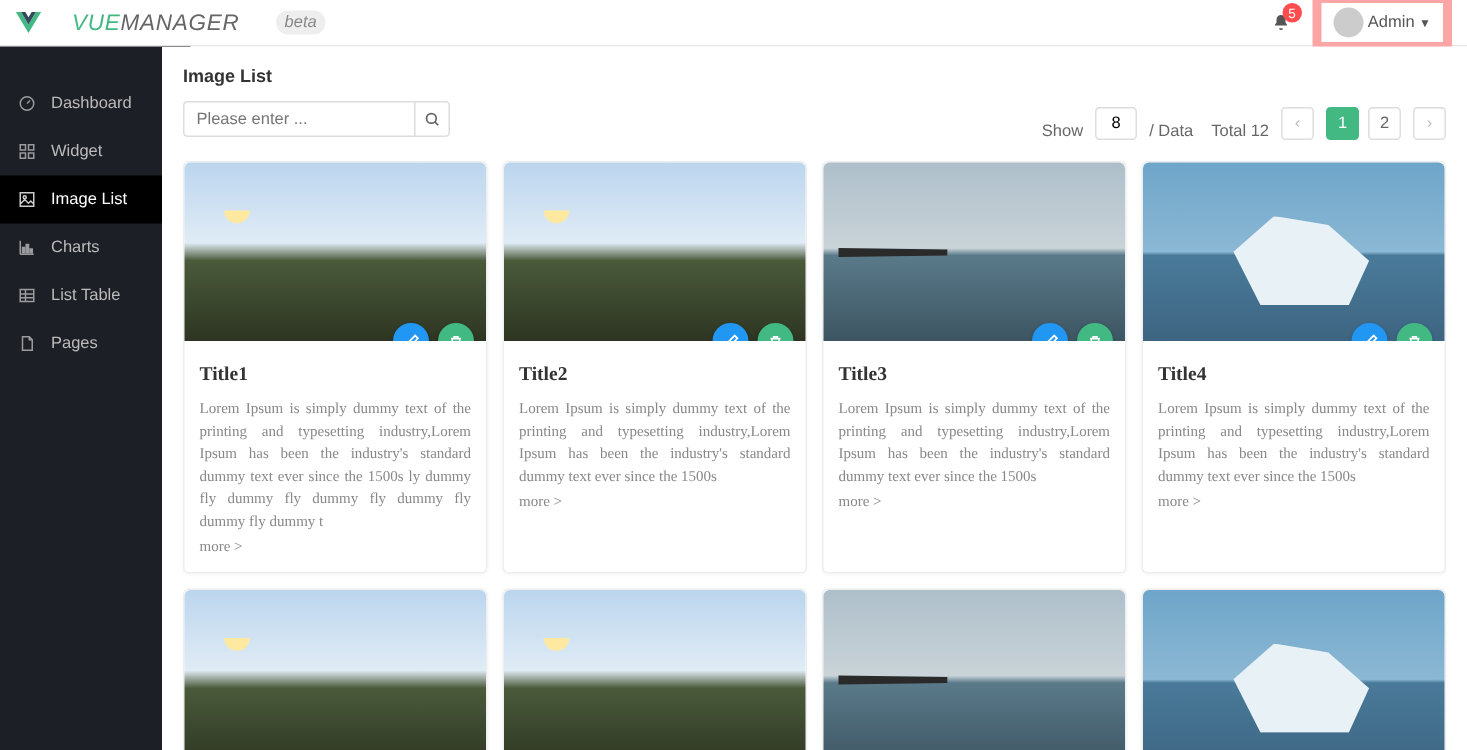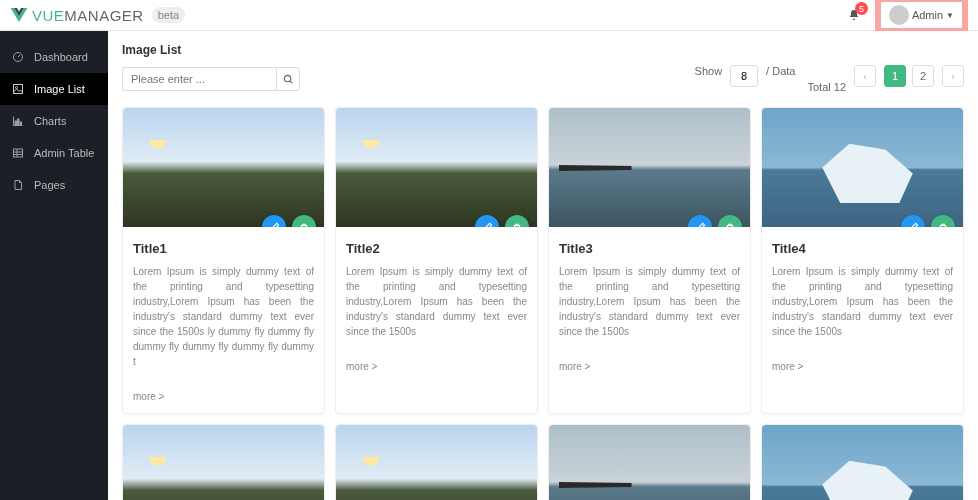--- a/index.html
+++ b/index.html
@@ -1,66 +1,66 @@
 <!DOCTYPE html>
 <html><head>
   <meta charset="utf-8">
   <style>
     * { box-sizing: border-box; margin: 0; padding: 0; }
     body { font-family: -apple-system, "Helvetica Neue", Arial, sans-serif; background: #fff; font-size: 13px; color: #333; }
     
     
     .header { height: 31px; background: #fff; border-bottom: 1px solid #e5e5e5; display: flex; align-items: center; padding: 0 10px; justify-content: space-between; }
-    .logo { display: flex; align-items: center; gap: 4px; }
+    .logo { display: flex; align-items: center; gap: 20px; font-style: italic; }
     .logo-mark { width: 18px; height: 14px; }
     .logo-text { font-size: 15px; font-weight: 300; letter-spacing: 0.5px; }
     .logo-vue { color: #42b983; font-weight: 500; }
     .logo-manager { color: #666; }
     .beta-tag { background: #eee; color: #888; font-size: 11px; padding: 2px 6px; border-radius: 8px; margin-left: 4px; }
     .header-right { display: flex; align-items: center; gap: 15px; }
     .bell-wrap { position: relative; }
     .bell-badge { position: absolute; top: -6px; right: -8px; background: #ff4d4f; color: #fff; font-size: 9px; border-radius: 50%; width: 13px; height: 13px; display: flex; align-items: center; justify-content: center; }
     .user-box { border: 6px solid #fca5a5; border-radius: 4px; padding: 3px 8px; display: flex; align-items: center; gap: 3px; font-size: 11px; color: #555; }
     .avatar { width: 20px; height: 20px; background: #ccc; border-radius: 50%; display:inline-block;}
     .caret { font-size: 8px; }
 
     
-    .sidebar { position: absolute; top: 31px; left: 0; width: 127px; bottom: 0; background: #1d1f26; color: #bbb; padding-top: 10px; }
+    .sidebar { position: absolute; top: 31px; left: 0; width: 127px; bottom: 0; background: #1d1f26; color: #bbb; padding-top: 22px; }
     .nav-item { display: flex; align-items: center; gap: 10px; padding: 10px 12px; font-size: 11px; cursor: pointer; position: relative; }
     .nav-item.active { background: #000; color: #fff; }
     .nav-item.active::after { content: ""; position: absolute; right: 0; top: 0; bottom: 0; width: 3px; background: #42b983; }
     .nav-icon { width: 12px; height: 12px; display: inline-flex; align-items: center; justify-content: center; opacity: 0.8; }
     .nav-chevron { position: absolute; right: 10px; font-size: 8px; opacity: 0.6; }
 
     
     .content { position: absolute; top: 31px; left: 108px; right: 0; bottom: 0; overflow: auto; padding: 12px 14px 0; background: #fff; }
     .page-title { font-size: 12px; font-weight: 600; color: #333; margin-bottom: 8px; }
     .toolbar { display: flex; align-items: center; gap: 22px; }
     .search-wrap { display: flex; }
     .search-input { width: 154px; height: 24px; border: 1px solid #ddd; border-right: none; border-radius: 3px 0 0 3px; padding: 0 8px; font-size: 11px; outline: none; }
     .search-btn { width: 24px; height: 24px; border: 1px solid #ddd; border-radius: 0 3px 3px 0; background: #fff; display: flex; align-items: center; justify-content: center; cursor: pointer; color: #666; }
 
-    .pager { margin-left: auto; display: flex; align-items: flex-start; gap: 8px; font-size: 11px; color: #666; }
+    .pager { margin-left: auto; display: flex; align-items: flex-end; gap: 8px; font-size: 11px; color: #666; }
     .page-size-input { width: 28px; height: 22px; border: 1px solid #ddd; border-radius: 3px; text-align: center; font-size: 11px; }
     .pg-btn { width: 22px; height: 22px; border: 1px solid #ddd; background: #fff; border-radius: 3px; display: flex; align-items: center; justify-content: center; font-size: 11px; cursor: pointer; color: #666; }
     .pg-btn.active { background: #42b983; border-color: #42b983; color: #fff; }
     .pg-btn.nav { color: #bbb; }
 
     
     .grid { display: grid; grid-template-columns: repeat(4, 1fr); gap: 10px; margin-top: 14px; }
     .card { border: 1px solid #eee; border-radius: 4px; overflow: visible; background: #fff; box-shadow: 0 1px 3px rgba(0,0,0,0.04); }
     .card-img { height: 119px; position: relative; overflow: hidden; border-radius: 4px 4px 0 0; }
     .actions { position: absolute; right: 8px; bottom: -12px; display: flex; gap: 6px; z-index: 2; }
     .fab { width: 24px; height: 24px; border-radius: 50%; display: flex; align-items: center; justify-content: center; color: #fff; cursor: pointer; box-shadow: 0 1px 3px rgba(0,0,0,0.2); }
     .fab.edit { background: #2196f3; }
     .fab.del { background: #42b983; }
-    .card-body { padding: 14px 10px 10px; }
+    .card-body { padding: 14px 10px 10px; font-family: Liberation Serif, serif; }
     .card-title { font-size: 13px; font-weight: 600; color: #333; margin-bottom: 8px; }
     .card-desc { font-size: 10px; color: #888; line-height: 1.5; text-align: justify; }
-    .more { font-size: 10px; color: #888; margin-top: 22px; display: inline-block; }
+    .more { font-size: 10px; color: #888; margin-top: 4px; display: inline-block; }
 
     
     .img-mountain { background: linear-gradient(to bottom, #bbd5ee 0%, #e0ecf5 45%, #4a5a3a 55%, #2d3522 100%); position:relative; }
     .img-mountain::after{content:"";position:absolute;bottom:35%;left:10%;width:30px;height:45px;background:radial-gradient(circle at 50% 0%, #ffe9a0 8px, transparent 9px);}
     .img-sea { background: linear-gradient(to bottom, #aebfca 0%, #c9d3d8 48%, #5a7a8a 52%, #3d5562 100%); position:relative;}
     .img-sea::before{content:"";position:absolute;left:5%;top:48%;width:60%;height:6px;background:#2a2a2a;transform:perspective(100px) rotateY(25deg);transform-origin:left;}
     .img-ice {  background: linear-gradient(to bottom, #6ea5c9 0%, #8bb8d4 50%, #4a7a9a 52%, #3d6582 100%); position:relative;}
     .img-ice::after{content:"";position:absolute;left:30%;top:30%;width:45%;height:50%;background:#e8f2f6;clip-path:polygon(20% 100%, 0% 40%, 30% 0%, 70% 10%, 100% 50%, 85% 100%);}
 
     svg { display: block; }
@@ -99,20 +99,31 @@
 <div class="sidebar" id="sidebar">
     <div class="nav-item">
       <span class="nav-icon">
         <svg width="12" height="12" viewBox="0 0 24 24" fill="none" stroke="currentColor" stroke-width="2">
           <circle cx="12" cy="12" r="9"></circle>
           <path d="M12 12 L16 8"></path>
         </svg>
       </span>
       <span>Dashboard</span>
     </div>
+    <div class="nav-item">
+      <span class="nav-icon">
+        <svg width="12" height="12" viewBox="0 0 24 24" fill="none" stroke="currentColor" stroke-width="2">
+          <rect x="3" y="3" width="7" height="7"></rect>
+          <rect x="14" y="3" width="7" height="7"></rect>
+          <rect x="3" y="14" width="7" height="7"></rect>
+          <rect x="14" y="14" width="7" height="7"></rect>
+        </svg>
+      </span>
+      <span>Widget</span>
+    </div>
     <div class="nav-item active">
       <span class="nav-icon">
         <svg width="12" height="12" viewBox="0 0 24 24" fill="none" stroke="currentColor" stroke-width="2">
           <rect x="3" y="3" width="18" height="18"></rect>
           <circle cx="9" cy="9" r="2"></circle>
           <path d="M3 18 L9 12 L14 17 L17 14 L21 18"></path>
         </svg>
       </span>
       <span>Image List</span>
     </div>
@@ -130,21 +141,21 @@
     </div>
     <div class="nav-item">
       <span class="nav-icon">
         <svg width="12" height="12" viewBox="0 0 24 24" fill="none" stroke="currentColor" stroke-width="2">
           <rect x="3" y="4" width="18" height="16"></rect>
           <line x1="3" y1="10" x2="21" y2="10"></line>
           <line x1="3" y1="15" x2="21" y2="15"></line>
           <line x1="10" y1="4" x2="10" y2="20"></line>
         </svg>
       </span>
-      <span>Admin Table</span>
+      <span>List Table</span>
       <span class="nav-chevron">⌄</span>
     </div>
     <div class="nav-item">
       <span class="nav-icon">
         <svg width="12" height="12" viewBox="0 0 24 24" fill="none" stroke="currentColor" stroke-width="2">
           <path d="M6 3 L15 3 L19 7 L19 21 L6 21 Z"></path>
           <path d="M15 3 L15 7 L19 7"></path>
         </svg>
       </span>
       <span>Pages</span>

